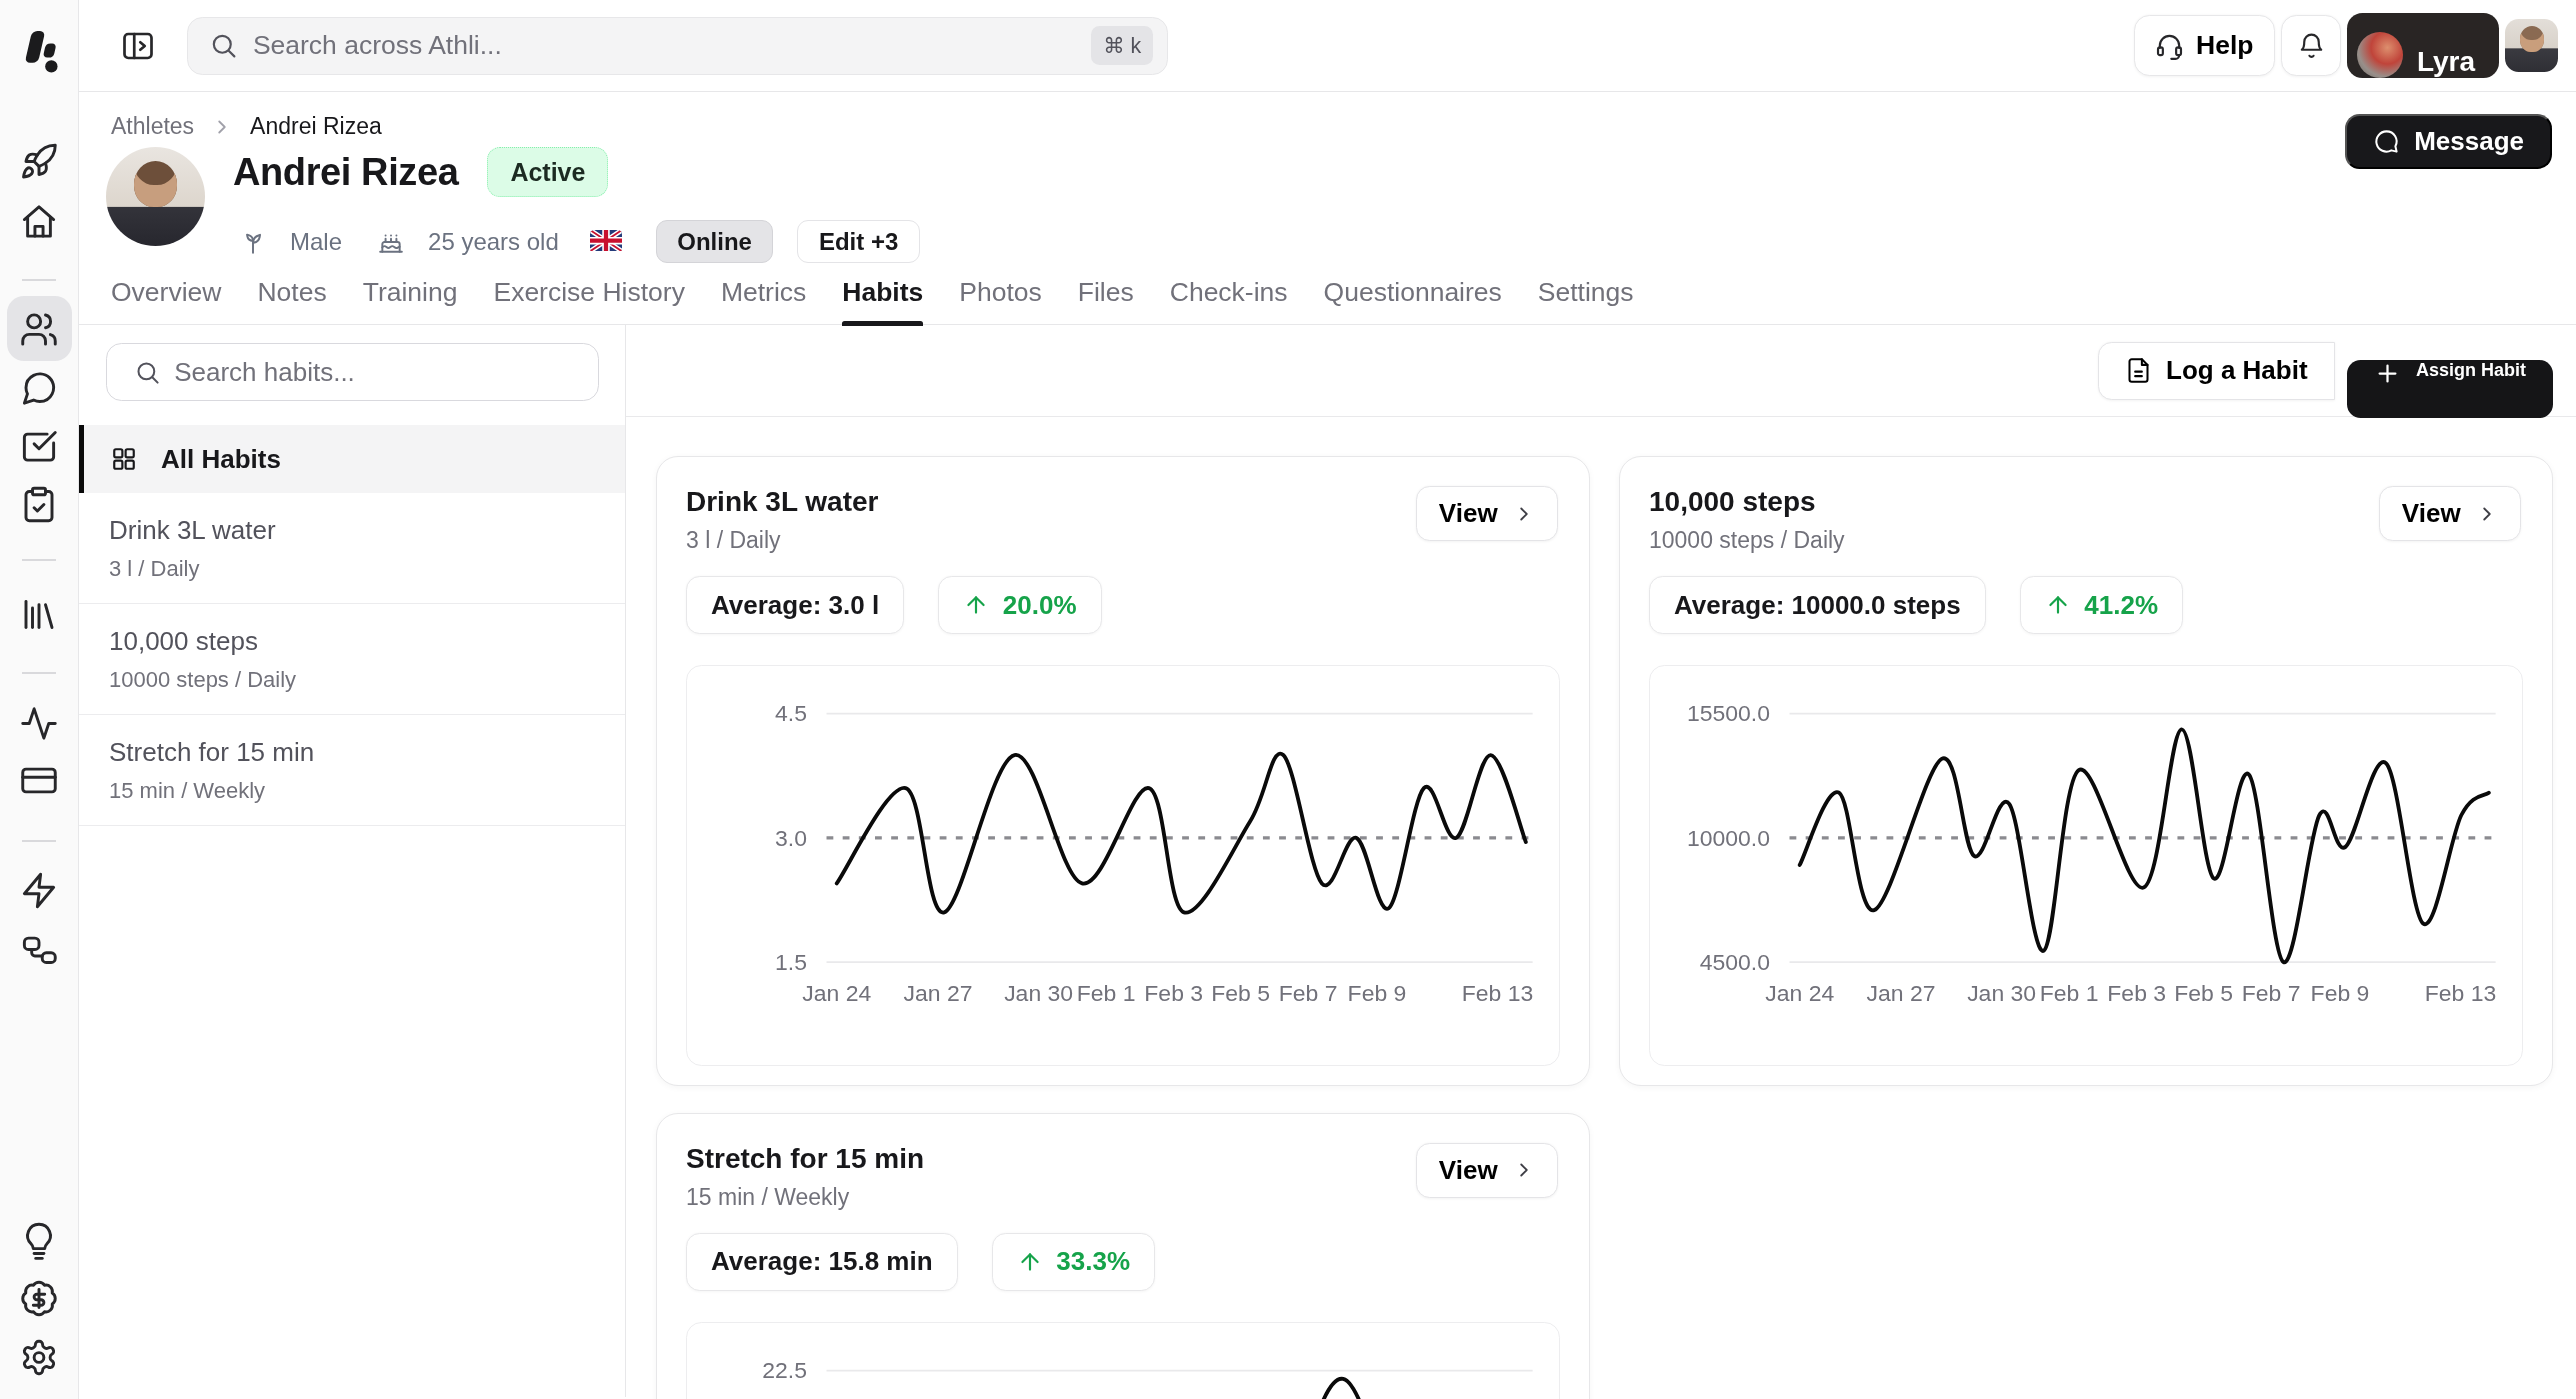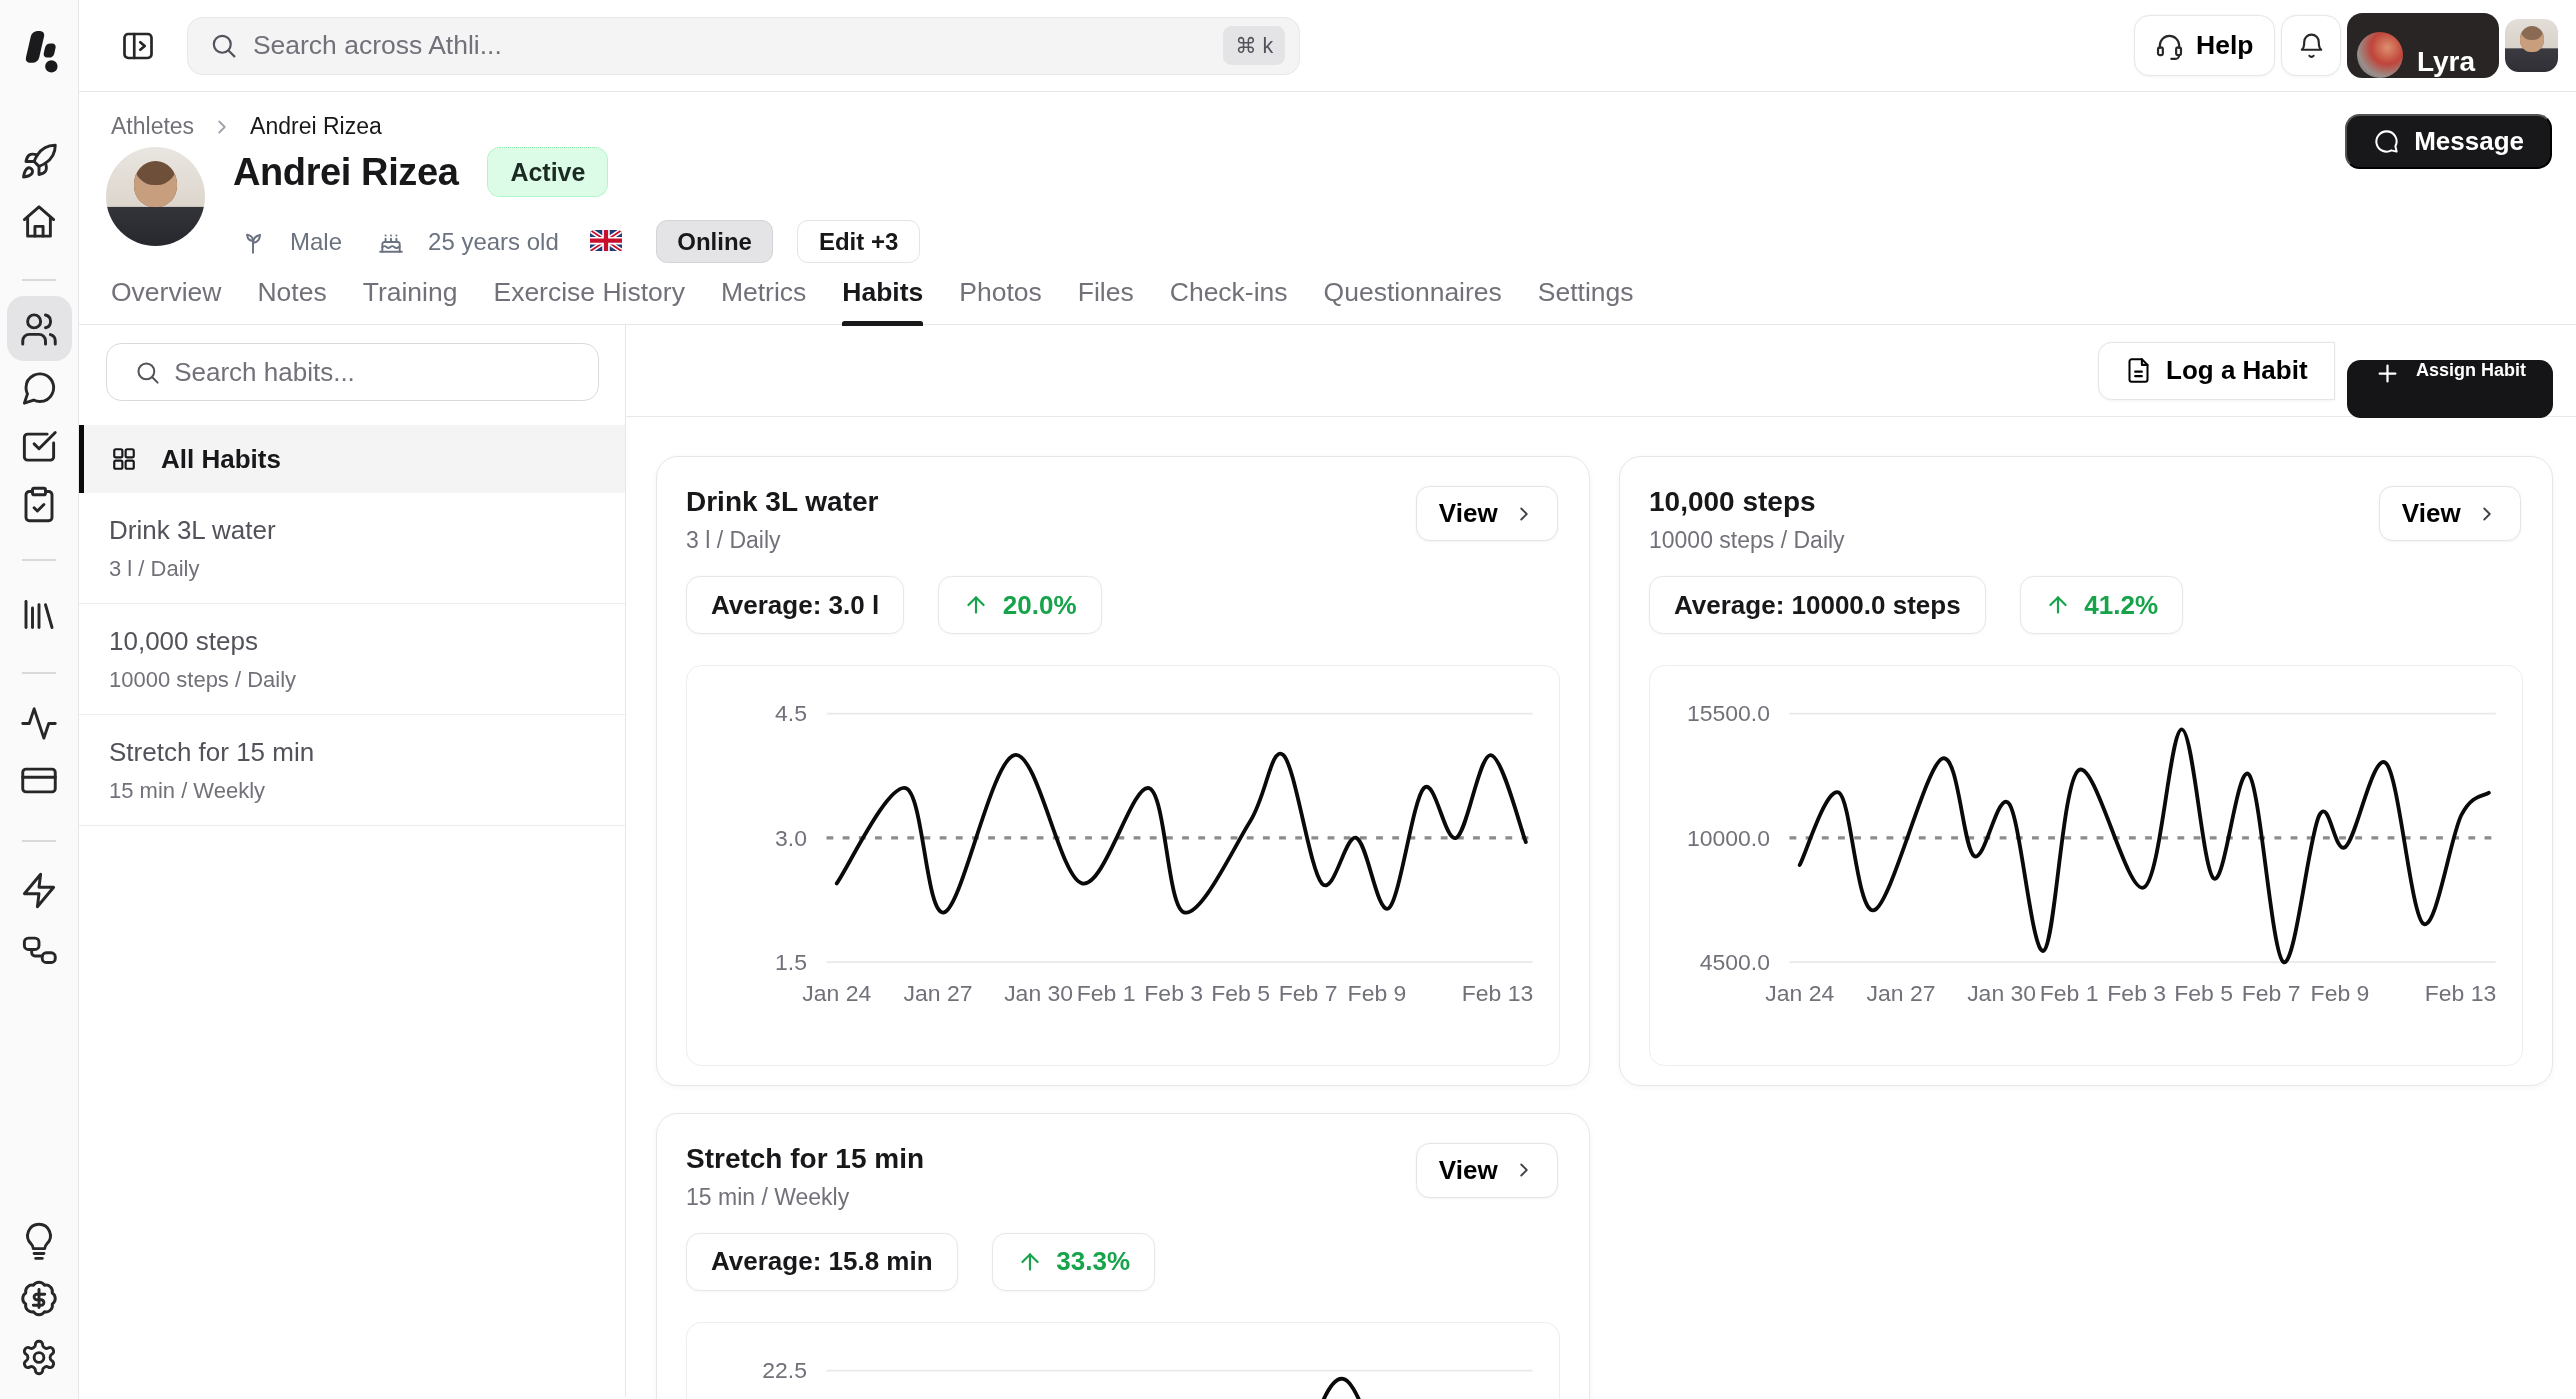--- a/index.html
+++ b/index.html
@@ -16,21 +16,21 @@
   .rail-divider { position:absolute; left:22px; width:34px; height:1.7px; background:#d9d9dc; }
   #rail-active-bg { position:absolute; left:6.8px; width:65px; height:65px;
     background:#e4e4e7; border-radius:17px; }
   #logo { position:absolute; left:17px; top:24px; width:44px; height:53px; }
 
   
   #topbar { position:absolute; left:79px; top:0; width:2497px; height:92px;
     background:#fff; border-bottom:1.7px solid #e7e7e9;
     display:flex; align-items:center; }
   #panel-toggle { margin-left:41px; width:36px; height:36px; color:#27272a; cursor:pointer; }
-  #searchbar { margin-left:31px; width:1113px; height:58px; background:#f4f4f5;
+  #searchbar { margin-left:31px; width:981px; height:58px; background:#f4f4f5;
     border:1.7px solid #e7e7e9; border-radius:15.4px; display:flex; align-items:center;
     padding:0 13.7px 0 20.5px; }
   #searchbar .mag { width:29px; height:29px; color:#52525b; flex:none; }
   #searchbar input { flex:1; margin-left:15.4px; border:none; outline:none; background:transparent;
     font:400 26.5px "Liberation Sans","DejaVu Sans",sans-serif; color:#3f3f46; }
   #searchbar input::placeholder { color:#71717a; }
   .kbd { background:#e4e4e7; border-radius:8.5px; padding:6.8px 12px; font-size:21.4px;
     color:#52525b; white-space:nowrap; }
   #topbar-right { margin-left:auto; margin-right:18px; display:flex; align-items:center; gap:6px; }
   .tb-btn { height:61px; background:#fff; border:1.7px solid #e7e7e9; border-radius:15.4px;

